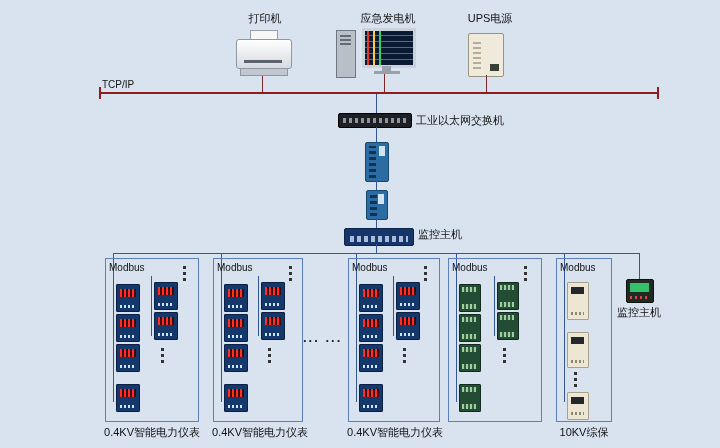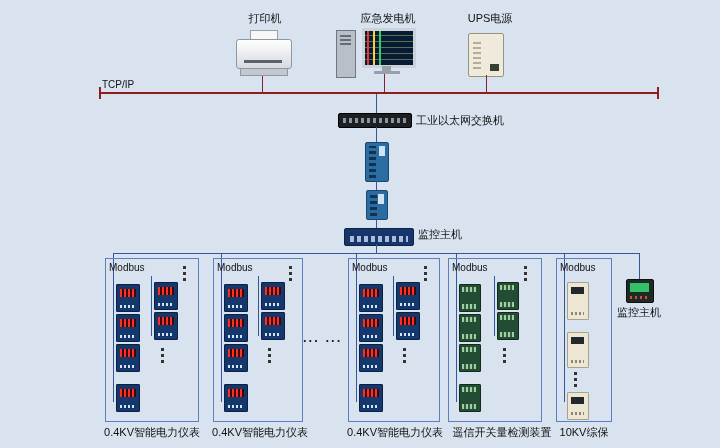--- a/index.html
+++ b/index.html
@@ -196,16 +196,15 @@
   <div class="relay" style="left:567px; top:332px; height:34px;"></div>
   <div class="vdots" style="left:574px; top:372px;"></div>
   <div class="relay" style="left:567px; top:392px; height:26px;"></div>
 
   <div class="genctrl" style="left:626px; top:279px;"></div>
   <div class="lbl" style="left:600px; top:306px; width:78px;">监控主机</div>
 
   <div class="lbl" style="left:90px; top:426px; width:124px;">0.4KV智能电力仪表</div>
   <div class="lbl" style="left:198px; top:426px; width:124px;">0.4KV智能电力仪表</div>
   <div class="lbl" style="left:333px; top:426px; width:124px;">0.4KV智能电力仪表</div>
-  <div class="lbl" style="left:440px; top:426px; width:124px;">遥信开关量检测装置</div>
   <div class="lbl" style="left:544px; top:426px; width:80px;">10KV综保</div>
 
 </div>
 
 </body></html>

